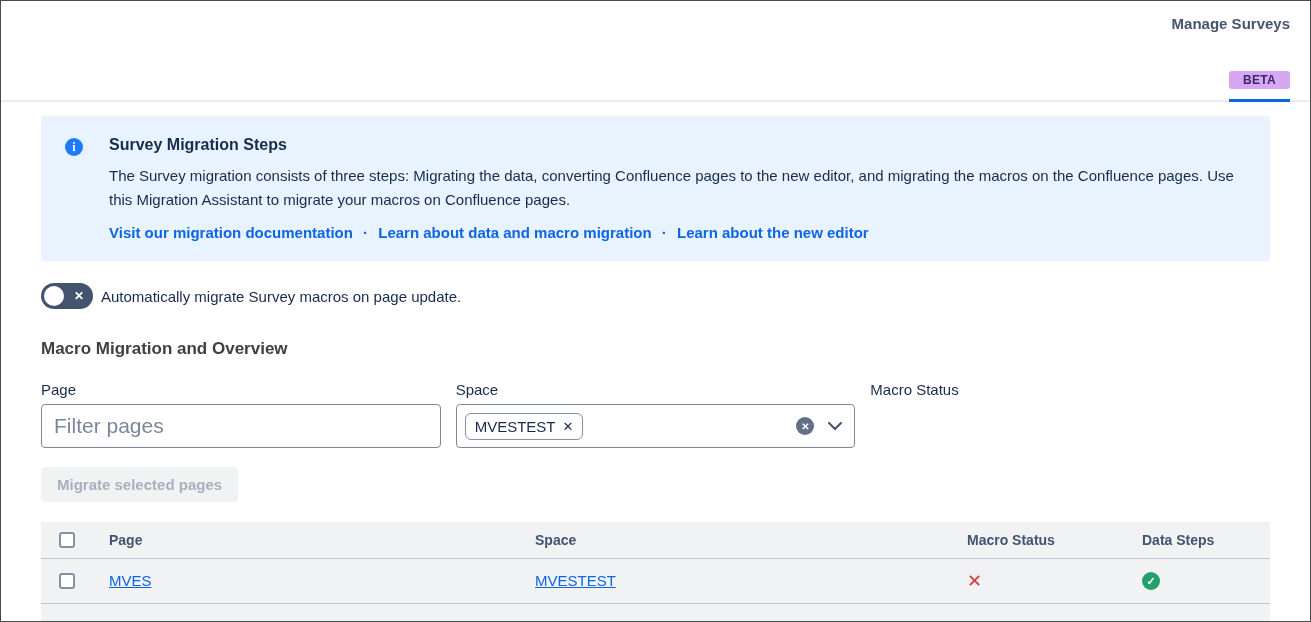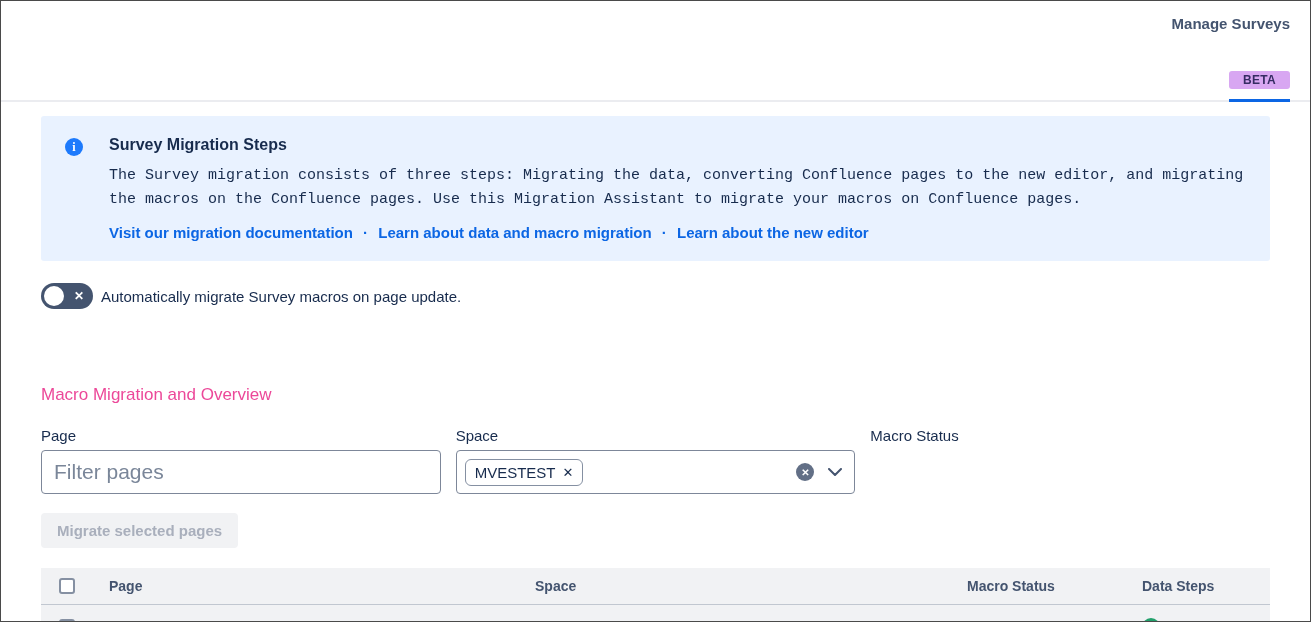--- a/index.html
+++ b/index.html
@@ -72,21 +72,20 @@
     font-family: "Liberation Serif", serif;
   }
   .info-body { flex: 1; }
   .info-title { font-size: 16px; font-weight: 700; color: #172B4D; }
   .info-text {
     margin-top: 10px;
     font-size: 15px;
     line-height: 24px;
     color: #172B4D;
     max-width: 1145px;
-    font-family: Liberation Mono, monospace;
   }
   .info-links { margin-top: 12px; font-size: 15px; font-weight: 600; }
   .info-links a { color: #0C66E4; text-decoration: none; cursor: pointer; }
   .link-sep { color: #0C66E4; font-weight: 600; margin: 0 6px; }
 
   
   .toggle-row {
     margin: 22px 20px 0 20px;
     display: flex;
     align-items: center;
@@ -113,24 +112,24 @@
     right: 9px; top: 50%;
     transform: translateY(-52%);
     color: #fff;
     font-size: 12px;
     font-weight: 700;
   }
   .toggle-row a { color: #0C66E4; text-decoration: underline; cursor: pointer; }
 
   
   .section-heading {
-    margin: 76px 20px 0 20px;
+    margin: 30px 20px 0 20px;
     font-size: 17px;
-    font-weight: 400;
-    color: #ec4899;
+    font-weight: 700;
+    color: #404040;
   }
 
   
   .filters {
     margin: 22px 20px 0 20px;
     display: grid;
     grid-template-columns: 1fr 1fr 1fr;
     gap: 15px;
   }
   .field-label { font-size: 15px; color: #172B4D; margin-bottom: 6px; }

